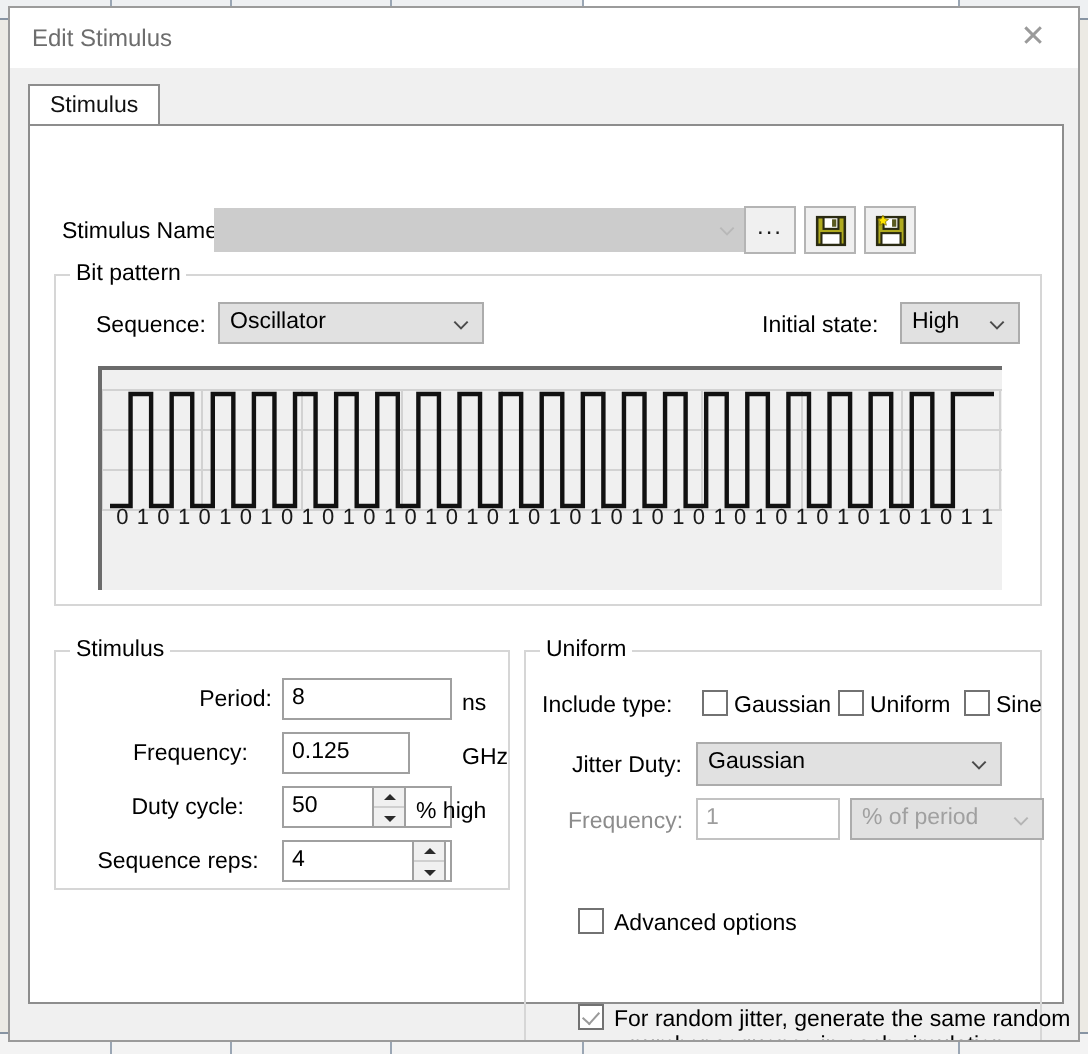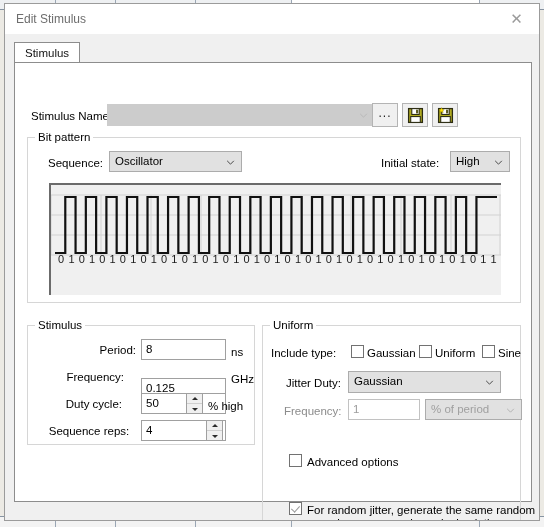--- a/index.html
+++ b/index.html
@@ -454,21 +454,21 @@
       </div>
 
       <div class="group" style="left:12px;top:262px;width:228px;height:120px">
         <div class="gtitle">Stimulus</div>
 
         <div class="lbl" style="left:47px;top:17px;width:61px;text-align:right">Period:</div>
         <div class="txt" style="left:113px;top:13px;width:85px;height:21px">8</div>
         <div class="lbl" style="left:203px;top:19px">ns</div>
 
         <div class="lbl" style="left:21px;top:44px;width:75px;text-align:right">Frequency:</div>
-        <div class="txt" style="left:113px;top:52px;width:85px;height:21px">0.125</div>
+        <div class="txt" style="left:113px;top:40px;width:64px;height:21px">0.125</div>
         <div class="lbl" style="left:203px;top:46px">GHz</div>
 
         <div class="lbl" style="left:24px;top:71px;width:70px;text-align:right">Duty cycle:</div>
         <div class="txt" style="left:113px;top:67px;width:85px;height:21px">50</div>
         <div class="spin" style="left:158px;top:67px;height:21px">
           <div>
               <span class="tri up"></span>
             </div>
           <div>
               <span class="tri dn"></span>

